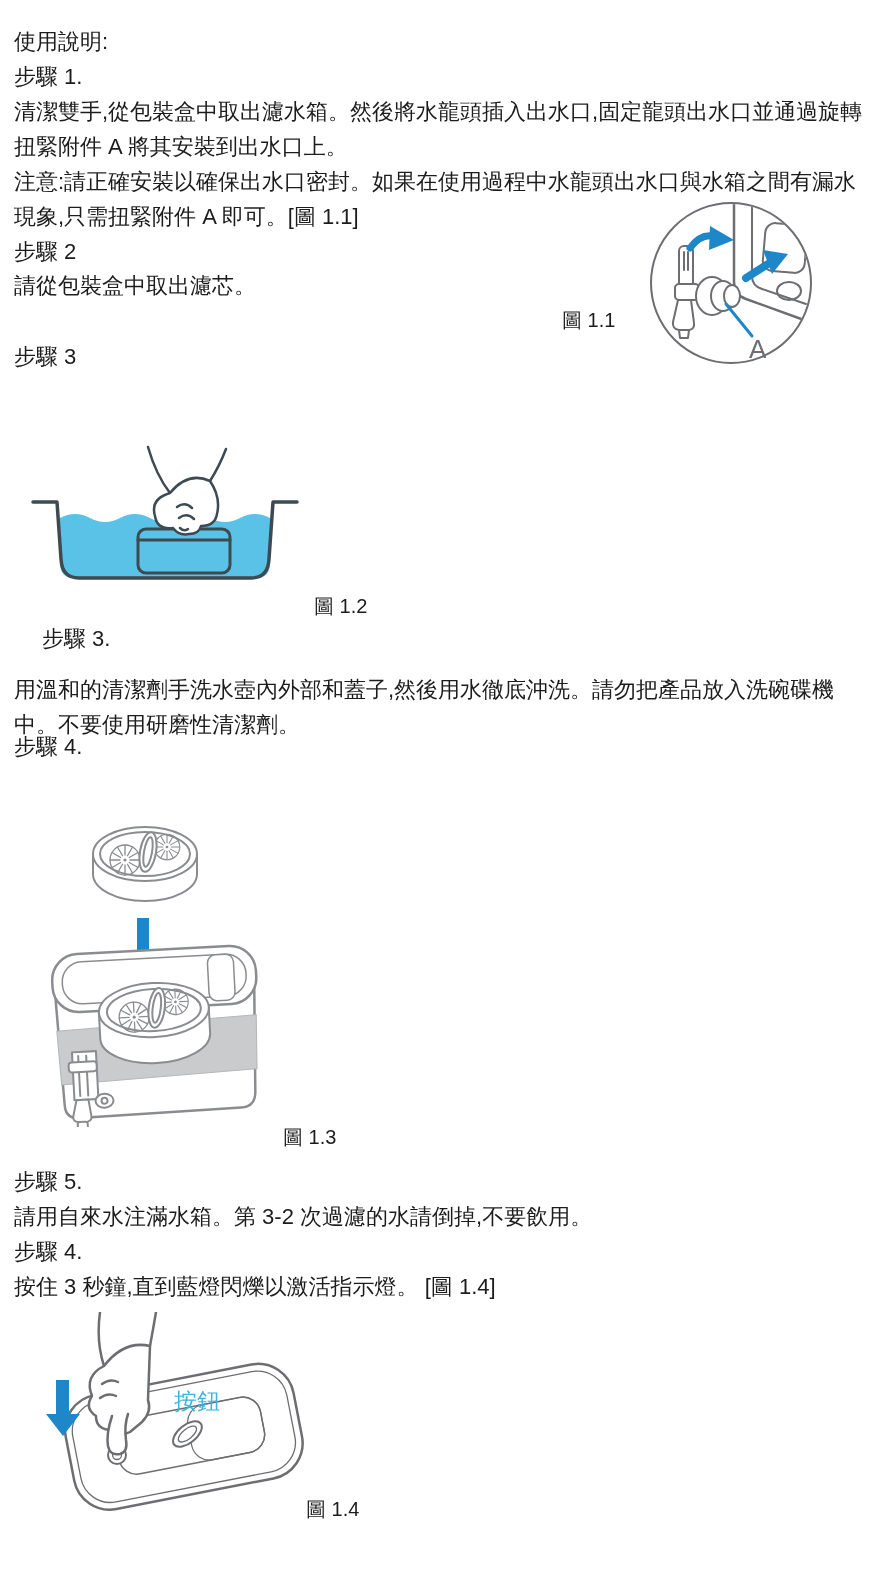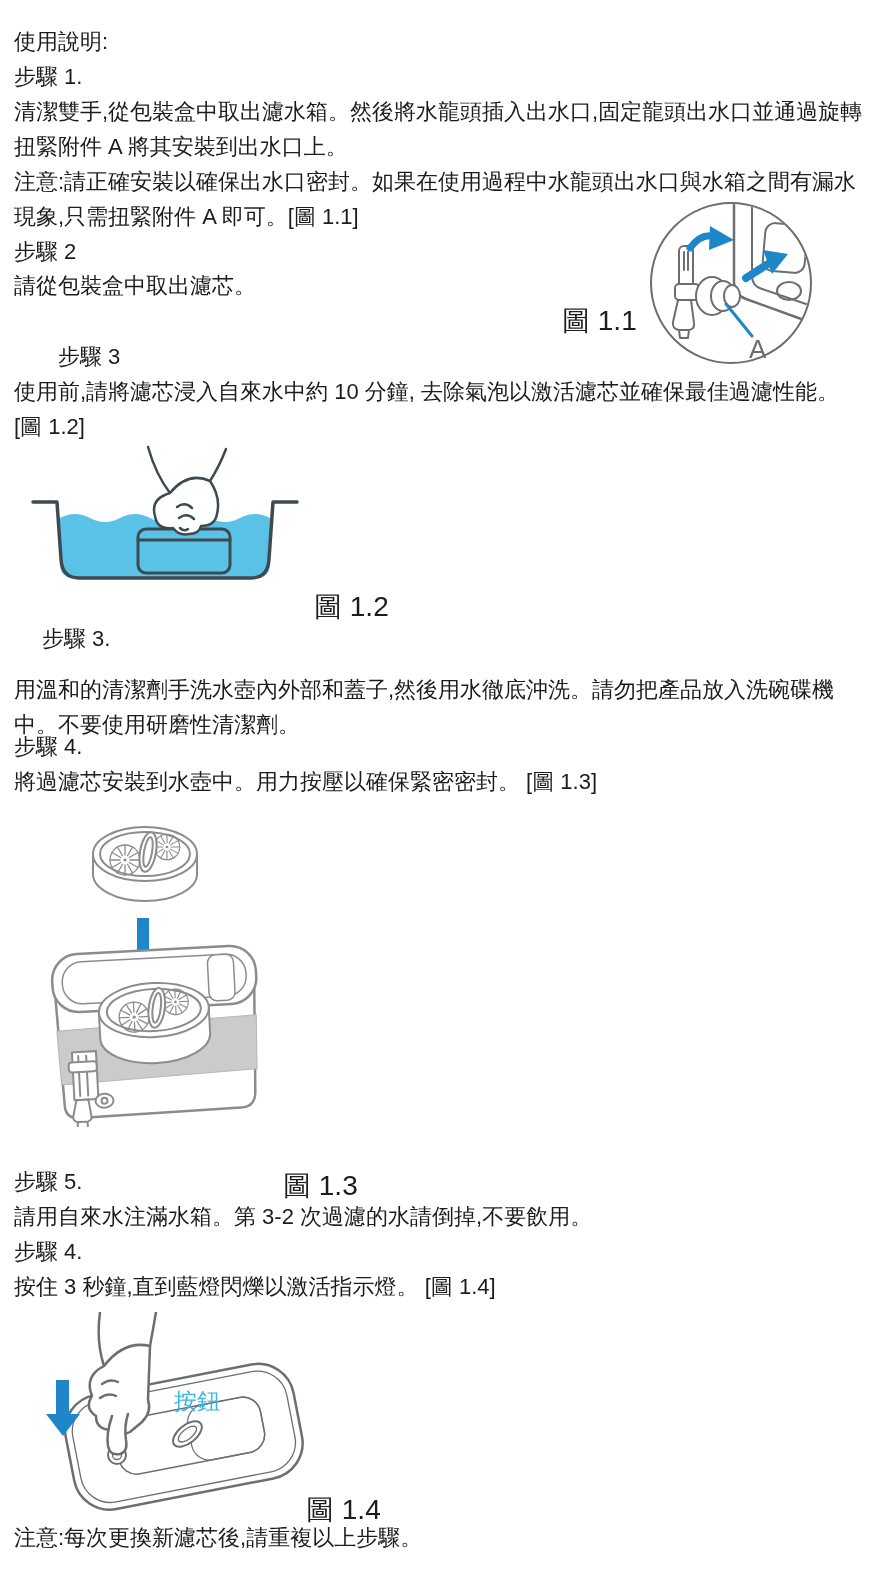--- a/index.html
+++ b/index.html
@@ -4,21 +4,21 @@
 <style>
   :root{
     --text:#1c1c1c; --arrow-blue:#1d87c9; --water-blue:#5bc2e7; --label-blue:#3ab5e0;
     --sketch-dark:#3e4a52; --sketch-gray:#6d6e71; --sketch-light:#8a8c8f; --band-gray:#c9cbcd;
   }
   html,body{margin:0;padding:0;background:#fff;}
   #page{position:relative;width:894px;height:1583px;background:#fff;overflow:hidden;
         font-family:"Liberation Sans","DejaVu Sans",sans-serif;color:var(--text);}
   .txt{position:absolute;font-size:22px;line-height:35px;white-space:pre-wrap;}
   .para{width:856px;}
-  .cap{font-size:28px;}
+  .cap{font-size:20px;}
   .btn-label{color:var(--label-blue);font-size:23px;}
   .fig{position:absolute;}
   .lnD{stroke:var(--sketch-dark);stroke-linecap:round;stroke-linejoin:round;fill:none;}
   .lnG{stroke:var(--sketch-gray);stroke-linecap:round;stroke-linejoin:round;fill:none;}
   .lnL{stroke:var(--sketch-light);stroke-linecap:round;stroke-linejoin:round;fill:none;}
   .wfill{fill:var(--water-blue);}
   .arrow{fill:var(--arrow-blue);}
   .arrowln{stroke:var(--arrow-blue);fill:none;stroke-linecap:round;}
   .white{fill:#fff;}
   .sktext{fill:var(--sketch-gray);font-size:26px;font-family:"Liberation Sans",sans-serif;}
@@ -63,22 +63,21 @@
     </g>
     <path class="arrowln" stroke-width="7" d="M44 50 Q56 34 70 39"></path>
     <polygon class="arrow" points="64,28 88,42 63,52"></polygon>
     <line class="arrowln" stroke-width="8" x1="100" y1="80" x2="122" y2="66"></line>
     <polygon class="arrow" points="117,52 142,56 126,76"></polygon>
     <line class="arrowln" stroke-width="3" x1="80" y1="106" x2="106" y2="138"></line>
     <text x="103" y="160" class="sktext">A</text>
   </svg>
   <div class="txt cap" style="left:562px;top:303px;">圖 1.1</div>
 
-  <div class="txt" style="left:14px;top:339px;margin-left:44px;">步驟 3</div>
-  <div class="txt para" style="left:14px;top:374px;">使用前,請將濾芯浸入自來水中約 10 分鐘, 去除氣泡以激活濾芯並確保最佳過濾性能。 [圖 1.2]</div>
+  <div class="txt" style="left:14px;top:339px;">步驟 3</div>
 
   <svg class="fig" style="left:30px;top:445px;" width="270" height="150" viewBox="0 0 270 150">
     <path class="wfill" d="M30 73 q15 -8 30 0 t30 0 t30 0 t30 0 t30 0 t30 0 t30 0 L240 118 Q240 133 226 133 L44 133 Q30 133 30 118 Z"></path>
     <g class="lnD" stroke-width="3">
       <rect x="108" y="84" width="92" height="44" rx="8" class="wfill" style="stroke:var(--sketch-dark)"></rect>
       <line x1="108" y1="95" x2="200" y2="95"></line>
       <rect x="146" y="72" width="16" height="13" rx="2" class="wfill" style="stroke:var(--sketch-dark)"></rect>
     </g>
     <path class="lnD" stroke-width="3.5" d="M3 57 H27 L31 114 Q32 133 49 133 H221 Q238 133 239 114 L243 57 H267"></path>
     <g class="lnD" stroke-width="2.5">
@@ -89,21 +88,20 @@
       <path d="M149 73 Q157 67 164 74"></path>
       <path d="M150 83 Q154 87 158 84"></path>
     </g>
   </svg>
   <div class="txt cap" style="left:314px;top:589px;">圖 1.2</div>
 
   <div class="txt" style="left:14px;top:621px;margin-left:28px;">步驟 3.</div>
   <div class="txt para" style="left:14px;top:672px;">用溫和的清潔劑手洗水壺內外部和蓋子,然後用水徹底沖洗。請勿把產品放入洗碗碟機中。不要使用研磨性清潔劑。</div>
 
   <div class="txt" style="left:14px;top:729px;">步驟 4.</div>
-  <div class="txt para" style="left:14px;top:764px;">將過濾芯安裝到水壺中。用力按壓以確保緊密密封。 [圖 1.3]</div>
 
   <svg class="fig" style="left:45px;top:812px;" width="275" height="315" viewBox="0 0 275 315">
     <defs>
       <g id="sb" stroke="var(--sketch-light)" stroke-width="1.3" fill="none">
         <circle r="15"></circle>
           <circle r="1.6" fill="var(--sketch-light)" stroke="none"></circle>
         <line x1="5" y1="0" x2="15" y2="0"></line>
           <line x1="4.3" y1="2.5" x2="13" y2="7.5"></line>
         <line x1="2.5" y1="4.3" x2="7.5" y2="13"></line>
           <line x1="0" y1="5" x2="0" y2="15"></line>
@@ -153,21 +151,21 @@
         <line x1="32" y1="240" x2="32" y2="280"></line>
           <line x1="40" y1="240" x2="40" y2="280"></line>
         <rect class="white" x="22" y="246" width="28" height="10" rx="3"></rect>
         <path class="white" d="M28 284 L24 300 Q23 305 29 306 L38 306 Q43 305 42 300 L40 284 Z"></path>
         <rect class="white" x="28" y="306" width="10" height="8" rx="2"></rect>
         <ellipse class="white" cx="56" cy="286" rx="9" ry="7"></ellipse>
         <circle cx="56" cy="286" r="3"></circle>
       </g>
     </g>
   </svg>
-  <div class="txt cap" style="left:283px;top:1120px;margin-top:48px;">圖 1.3</div>
+  <div class="txt cap" style="left:283px;top:1120px;">圖 1.3</div>
 
   <div class="txt" style="left:14px;top:1164px;">步驟 5.</div>
   <div class="txt para" style="left:14px;top:1199px;">請用自來水注滿水箱。第 3-2 次過濾的水請倒掉,不要飲用。</div>
 
   <div class="txt" style="left:14px;top:1234px;">步驟 4.</div>
   <div class="txt para" style="left:14px;top:1269px;">按住 3 秒鐘,直到藍燈閃爍以激活指示燈。 [圖 1.4]</div>
 
   <svg class="fig" style="left:38px;top:1312px;" width="280" height="200" viewBox="0 0 280 200">
     <g transform="rotate(-11 150 125)" class="lnG">
       <rect class="white" stroke-width="2.5" x="30" y="66" width="232" height="116" rx="36"></rect>
@@ -190,15 +188,14 @@
       <path d="M118 0 Q115 18 112 34"></path>
       <path class="white" d="M66 54 Q46 64 54 84 Q46 96 58 104 Q58 118 74 118 Q80 126 92 120 L104 110 Q114 100 110 88 L112 34 Q86 28 66 54 Z"></path>
       <path class="white" d="M74 104 Q68 122 70 134 Q72 144 82 142 Q90 140 88 128 Q86 114 90 102"></path>
       <path d="M64 72 Q72 66 80 70"></path>
       <path d="M62 86 Q70 80 78 84"></path>
     </g>
   </svg>
   <div class="txt btn-label" style="left:174px;top:1384px;">按鈕</div>
   <div class="txt cap" style="left:306px;top:1492px;text-align:right;">圖 1.4</div>
 
-  <div class="txt para" style="left:14px;top:1520px;">注意:每次更換新濾芯後,請重複以上步驟。</div>
 
 </div>
 
 </body></html>

